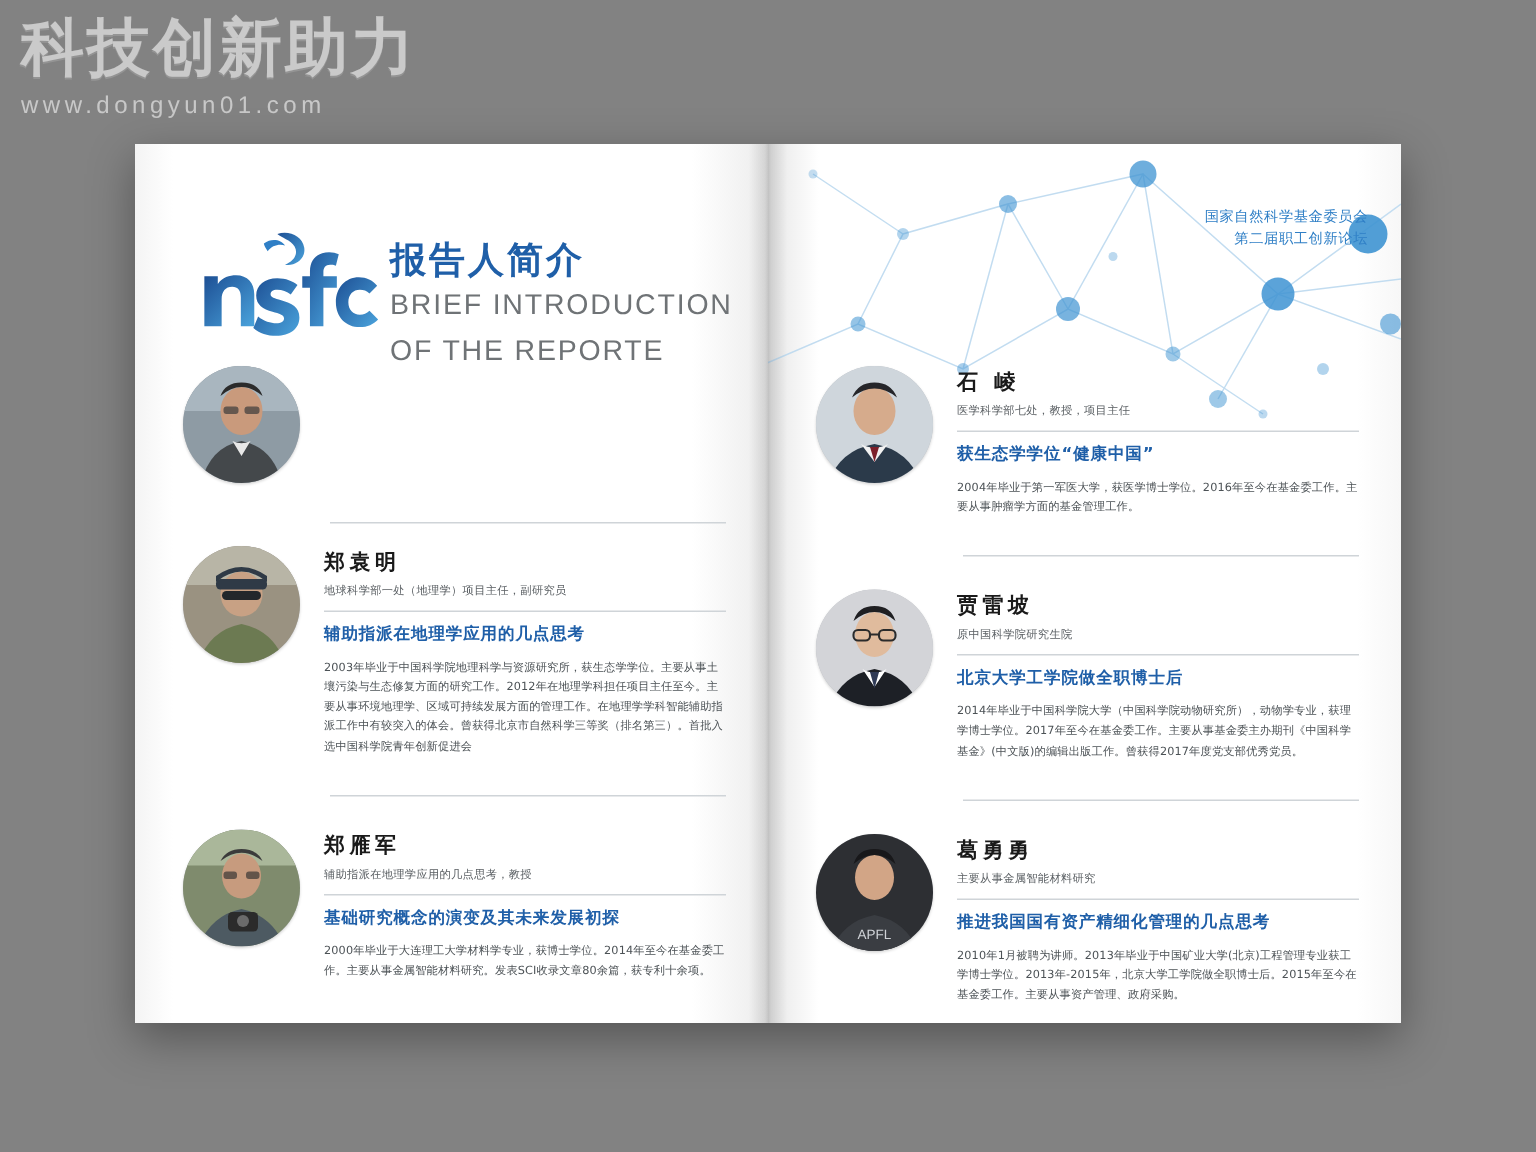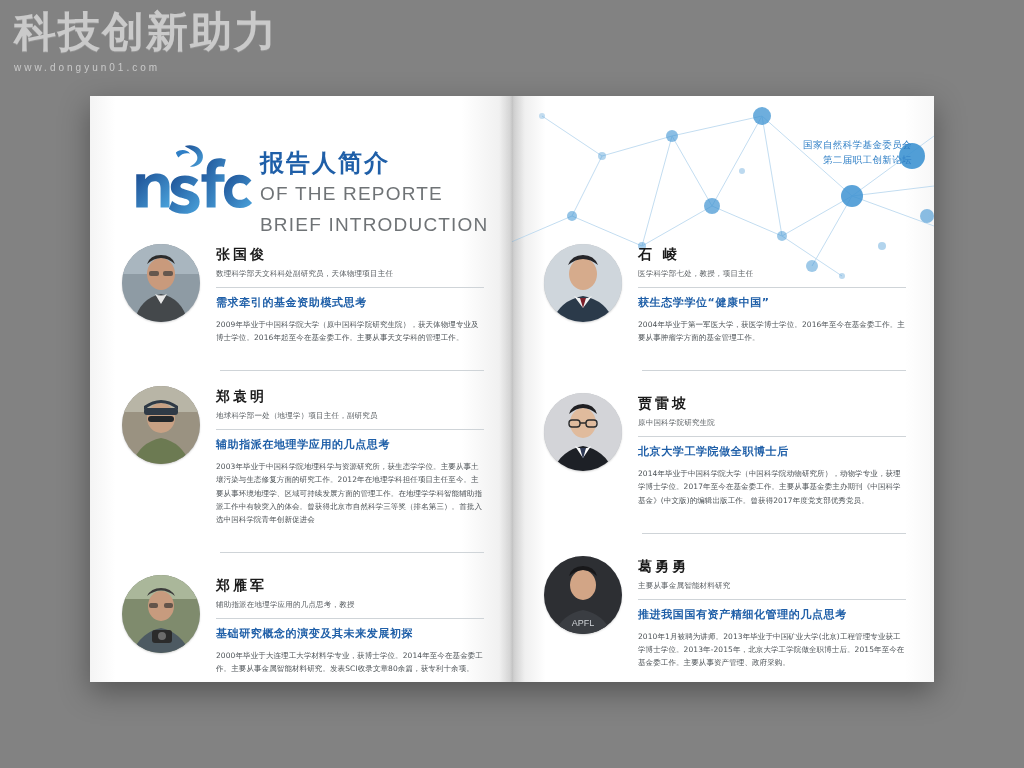--- a/index.html
+++ b/index.html
@@ -17,21 +17,21 @@
     color:#d8d8d8; opacity:.75;
     pointer-events:none;
   }
   #watermark .wm-cn {
     font-family:"DejaVu Sans", sans-serif;
     font-weight:bold; font-size:42px; letter-spacing:2px;
     color:#e2e2e2;
     text-shadow:0 1px 0 #9a9a9a;
   }
   #watermark .wm-url {
-    font-size:10px; letter-spacing:3px; color:#e0e0e0; margin-top:2px;
+    font-size:16px; letter-spacing:3px; color:#e0e0e0; margin-top:2px;
   }
 
   
   #brochure {
     position:absolute;
     left:90px; top:96px;
     width:844px; height:586px;
     display:flex;
     box-shadow:0 10px 28px rgba(0,0,0,.35);
   }
@@ -51,21 +51,21 @@
   #gutter {
     position:absolute; left:50%; top:0; width:26px; height:100%;
     transform:translateX(-50%);
     background:linear-gradient(to right, rgba(0,0,0,0) 0%, rgba(0,0,0,.10) 42%, rgba(0,0,0,.16) 50%, rgba(0,0,0,.10) 58%, rgba(0,0,0,0) 100%);
     pointer-events:none;
     z-index:5;
   }
 
   
   .brand-row {
-    position:absolute; left:36px; top:46px;
+    position:absolute; left:36px; top:56px;
     display:flex; align-items:flex-start;
   }
   .logo { width:128px; height:72px; position:relative; flex:0 0 auto; }
   .title-block { margin-left:6px; padding-top:8px; }
   .title-cn {
     font-family:"DejaVu Sans", sans-serif;
     font-size:24px; color:#1f5fa8; font-weight:bold; letter-spacing:2px;
     line-height:1.1;
   }
   .title-en {
@@ -156,46 +156,39 @@
 
           <path d="M72 92 c6 5 13 7 19 7 5 0 8-2 8-5 0-4-5-5-12-7 -10-3-17-7-17-17 0-11 9-18 22-18 9 0 16 3 21 7 l-7 10 c-4-3-9-5-14-5 -5 0-7 2-7 5 0 3 4 4 11 6 11 3 19 7 19 18 0 12-10 19-24 19 -10 0-18-3-24-8 Z" fill="url(#lg1)"></path>
 
           <path d="M126 62 h-8 v-12 h8 v-5 c0-13 8-20 20-20 4 0 7 1 10 2 l-3 12 c-2-1-4-1-6-1 -5 0-7 3-7 8 v4 h14 v12 h-14 v40 h-14 Z" fill="url(#lg1)"></path>
 
           <path d="M196 60 c-5-6-11-9-19-9 -14 0-24 11-24 26 0 15 10 26 25 26 8 0 14-3 19-8 l-9-9 c-3 3-6 4-10 4 -7 0-12-5-12-13 0-8 5-13 12-13 4 0 7 1 10 4 Z" fill="url(#lg1)"></path>
         </svg>
       </div>
       <div class="title-block">
         <div class="title-cn">报告人简介</div>
+        <div class="title-en">BRIEF INTRODUCTION</div>
         <div class="title-en">OF THE REPORTE</div>
-        <div class="title-en">BRIEF INTRODUCTION</div>
       </div>
     </div>
 
     <div class="people">
 
       <div class="person">
         <div class="photo">
           <svg class="ph-inner" viewBox="0 0 78 78" aria-hidden="true">
             <rect width="78" height="78" fill="#8e9ba4"></rect>
             <rect y="0" width="78" height="30" fill="#a9b6bf"></rect>
             <ellipse cx="39" cy="30" rx="14" ry="16" fill="#c99a7c"></ellipse>
             <path d="M25 20 q14-12 28 0 q-3-9-14-9 -11 0-14 9z" fill="#2b2b2b"></path>
             <rect x="27" y="27" width="10" height="5" rx="2" fill="#3a3a3a" opacity=".7"></rect>
             <rect x="41" y="27" width="10" height="5" rx="2" fill="#3a3a3a" opacity=".7"></rect>
             <path d="M12 78 q6-24 27-28 q21 4 27 28z" fill="#44484b"></path>
             <path d="M33 50 l6 10 l6-10 q-6 3-12 0z" fill="#e8e8e8"></path>
           </svg>
-        </div>
-        <div class="pinfo">
-          <div class="pname">张国俊</div>
-          <div class="prole">数理科学部天文科科处副研究员，天体物理项目主任</div>
-          <div class="rule"></div>
-          <div class="ptopic">需求牵引的基金资助模式思考</div>
-          <div class="pbio">2009年毕业于中国科学院大学（原中国科学院研究生院），获天体物理专业及博士学位。2016年起至今在基金委工作。主要从事天文学科的管理工作。</div>
         </div>
       </div>
       <div class="bottom-rule"></div>
 
       <div class="person" style="margin-top:15px">
         <div class="photo">
           <svg class="ph-inner" viewBox="0 0 78 78" aria-hidden="true">
             <rect width="78" height="78" fill="#9a9281"></rect>
             <rect width="78" height="26" fill="#b8b5a6"></rect>
             <ellipse cx="39" cy="32" rx="14" ry="15" fill="#c8a184"></ellipse>

